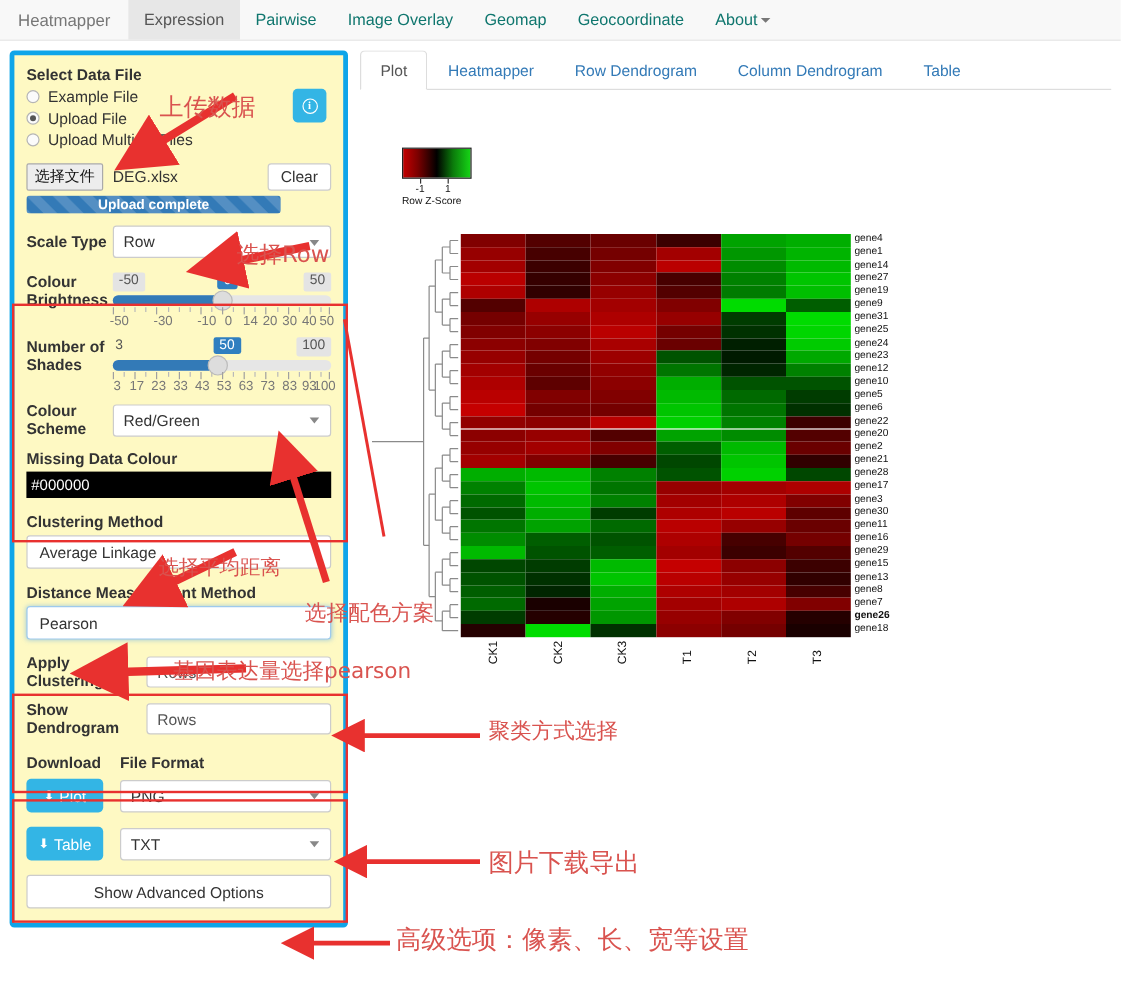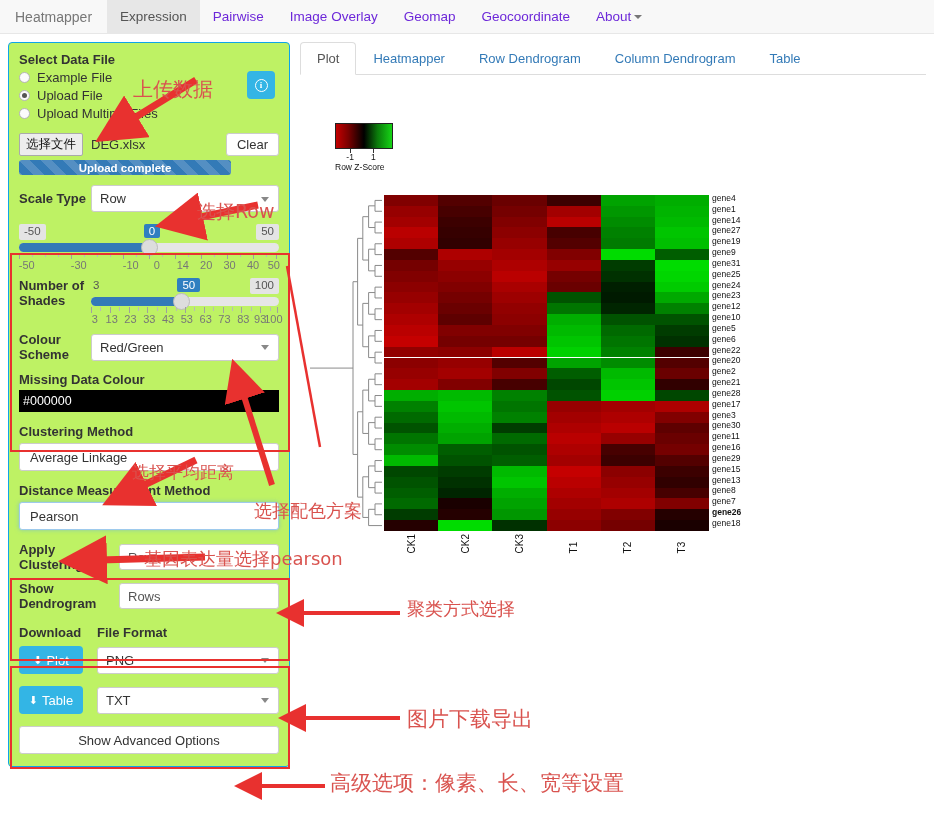--- a/index.html
+++ b/index.html
@@ -19,38 +19,38 @@
     height:34px;
     background:#f8f8f8;
     border-bottom:1px solid #e7e7e7;
     display:flex;
     align-items:stretch;
   }
   .nav-item {
     display:flex; align-items:center;
     padding:0 13px;
     font-size:13.5px;
-    color:#6d28d9;
+    color:#0f766e;
     cursor:pointer;
     white-space:nowrap;
   }
   .nav-brand { color:#777; font-size:14px; padding:0 15px; }
   .nav-item.active { background:#e7e7e7; color:#555; }
   .caret { display:inline-block; width:0;height:0;margin-left:3px;
     border-left:4px solid transparent;border-right:4px solid transparent;
     border-top:4px solid #777; }
 
   
   #wrap { display:flex; padding:8px; }
 
   
   #sidebar {
     width:282px;
-    background:#bef264;
-    border:1px solid #0ea5e9;
+    background:#fef9c3;
+    border:4px solid #0ea5e9;
     border-radius:4px;
     padding:9px 10px 12px 10px;
     position:relative;
   }
   .lbl-bold { font-weight:bold; font-size:13px; color:#333; }
   .radio-row { display:flex; align-items:center; margin:3px 0; }
   .radio {
     width:11px;height:11px;border-radius:50%;
     border:1px solid #b5b5b5;background:#fbfbfb;
     margin-right:7px; flex:none; position:relative;
@@ -257,20 +257,21 @@
 
   <div class="ctrl-row">
     <div class="ctrl-label">Scale Type</div>
     <div class="select">
       <span>Row</span>
       <span class="arw"></span>
     </div>
   </div>
 
   <div class="slider-block" style="margin-top:12px;">
+    <div class="ctrl-label">Colour Brightness</div>
     <div class="slider-area">
       <div class="sl-top">
         <div class="sl-end">-50</div>
         <div class="sl-cur" style="left:48%;">0</div>
         <div class="sl-end">50</div>
       </div>
       <div class="sl-track">
         <div class="sl-fill" style="width:50%"></div>
         <div class="sl-handle" style="left:calc(50% - 8px)"></div>
       </div>
@@ -341,21 +342,21 @@
             <i class="maj" style="left:70%"></i>
             <i style="left:75%"></i>
         <i class="maj" style="left:80%"></i>
             <i style="left:85%"></i>
             <i class="maj" style="left:90%"></i>
             <i style="left:95%"></i>
         <i class="maj" style="left:99%"></i>
       </div>
       <div class="sl-tlabels">
         <span style="left:2%">3</span>
-        <span style="left:11%">13</span>
+        <span style="left:11%">17</span>
         <span style="left:21%">23</span>
         <span style="left:31%">33</span>
         <span style="left:41%">43</span>
         <span style="left:51%">53</span>
         <span style="left:61%">63</span>
         <span style="left:71%">73</span>
         <span style="left:81%">83</span>
         <span style="left:90%">93</span>
         <span style="left:97%">100</span>
       </div>

